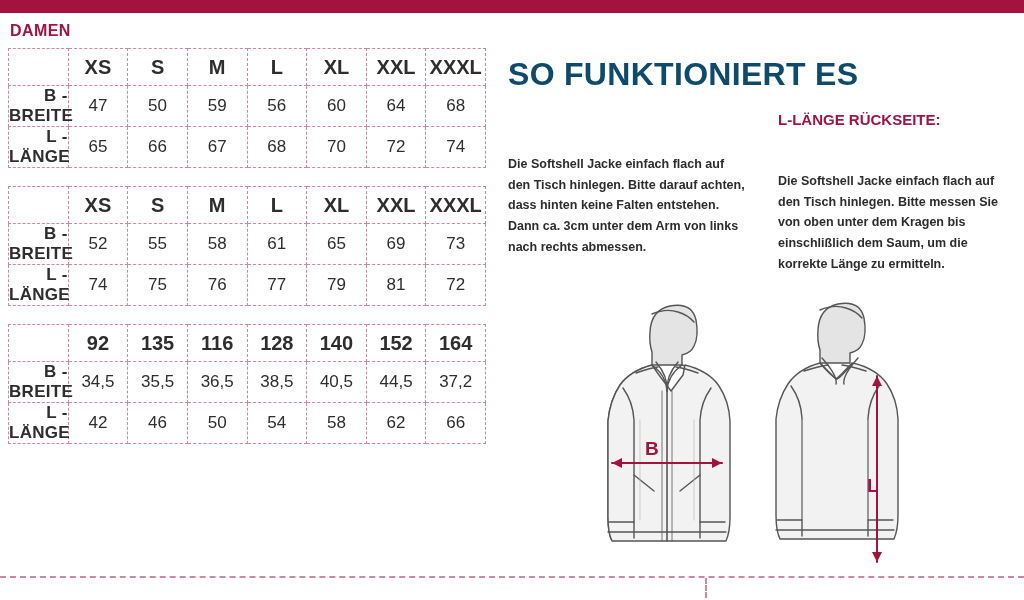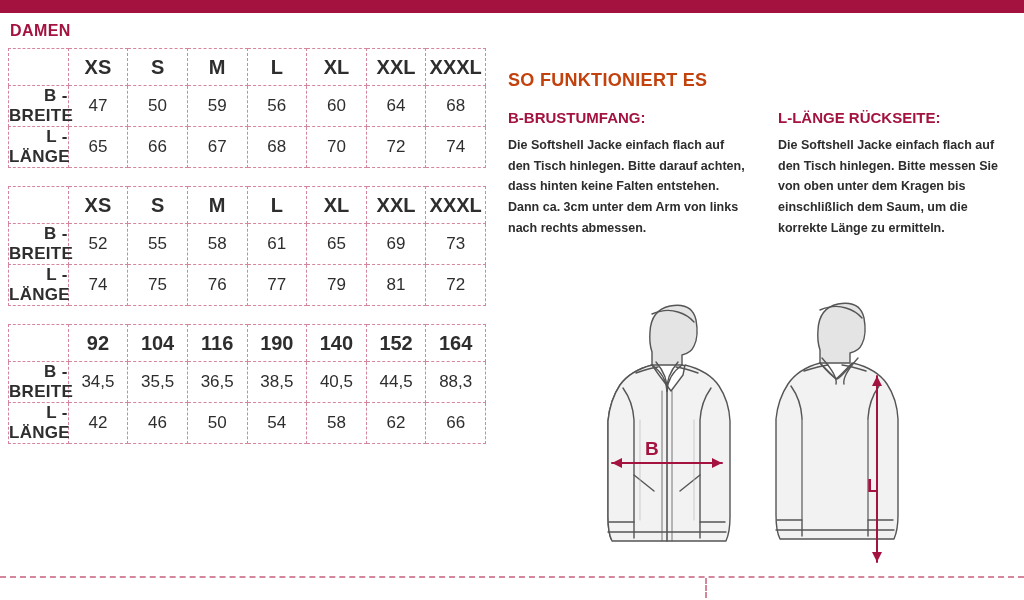--- a/index.html
+++ b/index.html
@@ -83,42 +83,43 @@
   .blk-herren { margin-bottom: 18px; }
 
   
   .right-col {
     position: absolute;
     left: 508px;
     top: 56px;
     width: 510px;
   }
   .right-title {
-    color: #c2410c;
-    font-size: 18px;
-    font-weight: bold;
-    margin: 14px 0 18px 0;
+    color: #0c4a6e;
+    font-size: 32px;
+    font-weight: bold;
+    margin: 0 0 18px 0;
     letter-spacing: .3px;
   }
   .col-pair {
     display: flex;
     gap: 30px;
   }
   .txt-col { width: 240px; }
   .txt-head {
     color: #a4123f;
     font-size: 15px;
     font-weight: bold;
     margin-bottom: 9px;
   }
   .txt-body {
     font-size: 12.5px;
     line-height: 1.65;
     color: #2d2d2d;
     font-weight: bold;
+    margin-top: 43px;
   }
 
   
   .figures {
     position: absolute;
     left: 570px;
     top: 270px;
     width: 450px;
     height: 300px;
   }
@@ -212,36 +213,36 @@
     </tbody>
       </table>
   </div>
 
   <div class="blk-kinder">
     <table class="size">
       <tbody>
           <tr>
         <th class="corner"></th>
         <th>92</th>
-        <th>104</th>
+        <th>135</th>
         <th>116</th>
-        <th>190</th>
+        <th>128</th>
         <th>140</th>
         <th>152</th>
         <th>164</th>
       </tr>
       <tr>
         <td class="rowhead">B - BREITE</td>
         <td>34,5</td>
         <td>35,5</td>
         <td>36,5</td>
         <td>38,5</td>
         <td>40,5</td>
         <td>44,5</td>
-        <td>88,3</td>
+        <td>37,2</td>
       </tr>
       <tr>
         <td class="rowhead">L - LÄNGE</td>
         <td>42</td>
         <td>46</td>
         <td>50</td>
         <td>54</td>
         <td>58</td>
         <td>62</td>
         <td>66</td>
@@ -249,21 +250,20 @@
     </tbody>
       </table>
   </div>
 
 </div>
 
 <div class="right-col">
   <div class="right-title">SO FUNKTIONIERT ES</div>
   <div class="col-pair">
     <div class="txt-col">
-      <div class="txt-head">B-BRUSTUMFANG:</div>
       <div class="txt-body">Die Softshell Jacke einfach flach auf den Tisch hinlegen. Bitte darauf achten, dass hinten keine Falten entstehen. Dann ca. 3cm unter dem Arm von links nach rechts abmessen.</div>
     </div>
     <div class="txt-col">
       <div class="txt-head">L-LÄNGE RÜCKSEITE:</div>
       <div class="txt-body">Die Softshell Jacke einfach flach auf den Tisch hinlegen. Bitte messen Sie von oben unter dem Kragen bis einschlißlich dem Saum, um die korrekte Länge zu ermitteln.</div>
     </div>
   </div>
 </div>
 
 <div class="figures">

